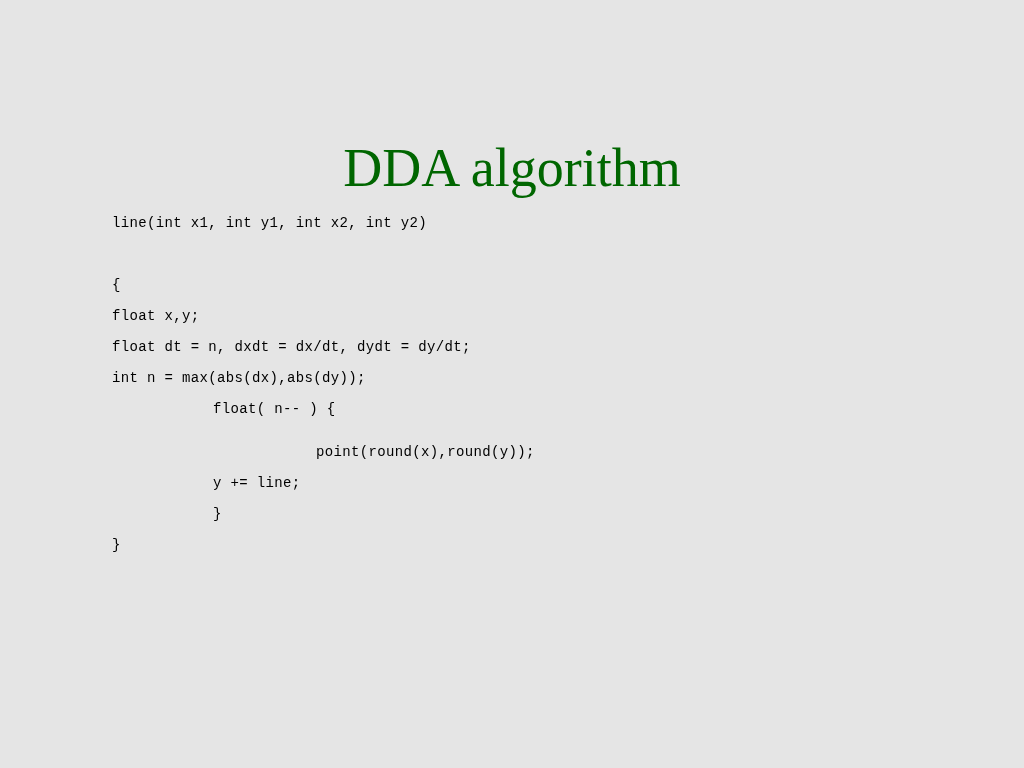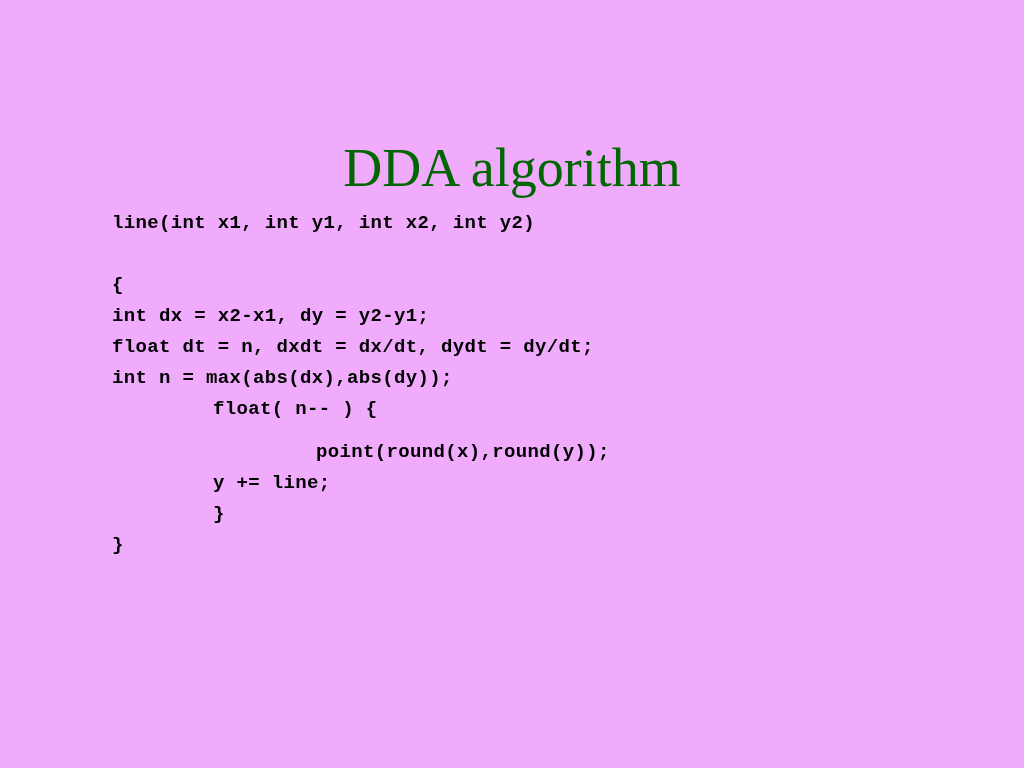--- a/index.html
+++ b/index.html
@@ -32,45 +32,45 @@
     white-space: pre;
   }
   #code-block {
     position: absolute;
     left: 112px;
     top: 208px;
     width: 860px;
   }
   .code-line {
     font-family: "Liberation Mono", "DejaVu Sans Mono", monospace;
-    font-size: 19px;
-    font-weight: bold;
+    font-size: 14px;
+    font-weight: normal;
     line-height: 31px;
     color: #000000;
     white-space: pre;
     letter-spacing: 0.35px;
     min-height: 31px;
   }
   .indent-0 { padding-left: 0px; }
   .indent-1 { padding-left: 101px; }
   .indent-2 { padding-left: 204px; margin-top: 12px; }
   .blank-line { height: 31px; }
 </style>
 </head>
 <body>
 
-<div id="slide" style="background: #f0abfc;">
+<div id="slide" style="background: #e5e5e5;">
 
   <h1 id="slide-title" style="color: rgb(0, 102, 0);">DDA algorithm</h1>
 
   <div id="code-block" style="color: rgb(0, 0, 0);">
       <div class="code-line indent-0">line(int x1, int y1, int x2, int y2)</div>
       <div class="code-line indent-0 blank-line"></div>
       <div class="code-line indent-0">{</div>
-      <div class="code-line indent-0">int dx = x2-x1, dy = y2-y1;</div>
+      <div class="code-line indent-0">float x,y;</div>
       <div class="code-line indent-0">float dt = n, dxdt = dx/dt, dydt = dy/dt;</div>
       <div class="code-line indent-0">int n = max(abs(dx),abs(dy));</div>
       <div class="code-line indent-1">float( n-- ) {</div>
       <div class="code-line indent-2">point(round(x),round(y));</div>
       <div class="code-line indent-1">y += line;</div>
       <div class="code-line indent-1">}</div>
       <div class="code-line indent-0">}</div>
     </div>
 
 </div>

